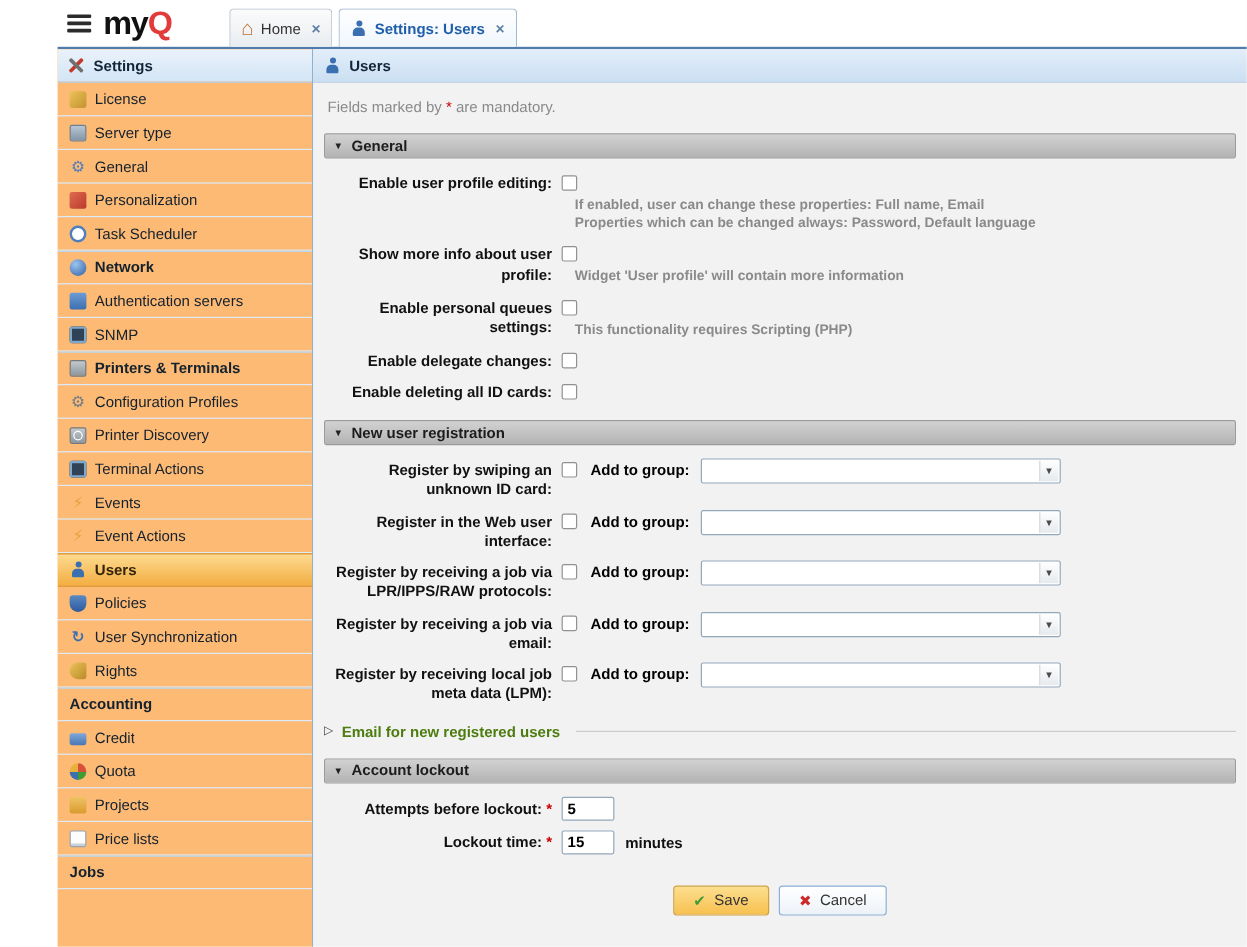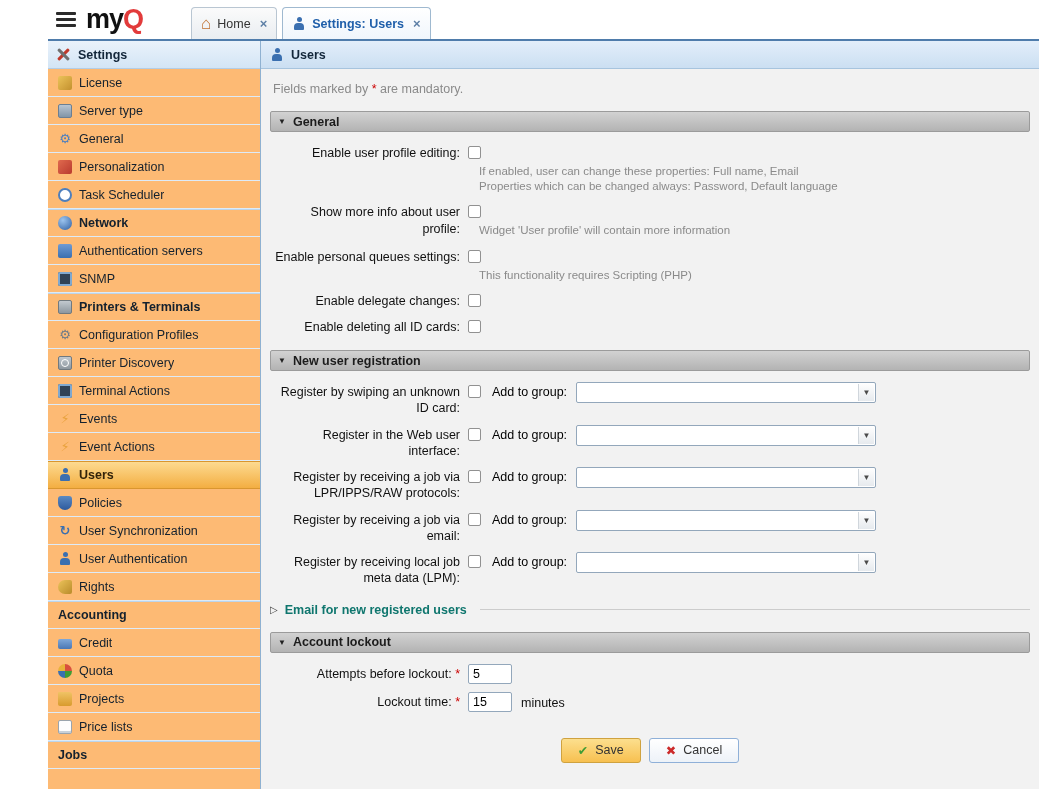--- a/index.html
+++ b/index.html
@@ -83,37 +83,37 @@
   .content-scroll { flex:1; background:#f2f2f2; overflow:hidden; padding-bottom:10px; }
 
   .note { color:#8a8a8a; margin:13px 12px 0; }
   .star { color:#cc0000; }
 
   .section-bar { height:21px; margin:15px 9px 11px; display:flex; align-items:center; gap:7px; padding:0 7px;
     background:linear-gradient(#d2d2d2,#b3b3b3); border:1px solid #9b9b9b; border-radius:2px;
     font-weight:bold; color:#1c1c1c; cursor:pointer; }
   .tri { font-size:8px; color:#222; }
 
-  .form-row { display:flex; align-items:flex-start; margin:8px 9px; }
+  .form-row { display:flex; align-items:flex-start; margin:8px 9px;font-weight:bold; }
   .f-label { width:198px; flex:none; text-align:right; padding-right:8px; padding-top:2px; line-height:1.3; color:#111; }
   .checkbox { width:13px; height:13px; flex:none; background:#fff; border:1px solid #919191; border-radius:2px; margin-top:3px; cursor:pointer; }
   .field-col { display:flex; flex-direction:column; gap:3px; }
   .helps { margin-left:11px; margin-top:2px; }
   .help { color:#8a8a8a; font-size:11.5px; line-height:1.32; }
 
   .reg-row .group-label { margin:3px 9px 0 11px; color:#000000; }
   .select { position:relative; width:300px; height:21px; background:#fff; border:1px solid #93a7bb; border-radius:2px;
     display:inline-flex; align-items:center; padding-left:4px; cursor:pointer; }
   .select-value { flex:1; }
   .select-arrow { position:absolute; right:1px; top:1px; bottom:1px; width:16px; display:flex; align-items:center; justify-content:center;
     font-size:8px; color:#4a4a4a; background:linear-gradient(#fefefe,#e6eaee); border-left:1px solid #d0d6dc; cursor:pointer; }
 
   .subsection { display:flex; align-items:center; margin:16px 9px 6px; gap:7px; cursor:pointer; }
   .tri-closed { font-size:10px; color:#444; }
-  .sub-title { font-weight:bold; color:#0f766e; }
+  .sub-title { font-weight:bold; color:#4d7c0f; }
   .sub-line { flex:1; border-top:1px solid #cccccc; margin-left:6px; }
 
   .tinput { width:44px; height:20px; border:1px solid #93a7bb; border-radius:2px; padding:0 4px; font:inherit; background:#fff; }
   .suffix { margin:4px 0 0 9px; color:#111; }
 
   .btn-row { display:flex; justify-content:center; gap:8px; margin-top:26px; }
   .btn { display:inline-flex; align-items:center; gap:7px; height:25px; padding:0 16px; border-radius:3px; border:1px solid; font:inherit; cursor:pointer; }
   .btn-save { background:linear-gradient(#fcdf8e,#f7c050); border-color:#cfa23f; color:#333; }
   .btn-save .glyph { color:#3f9c35; font-weight:bold; }
   .btn-cancel { background:linear-gradient(#ffffff,#edf2f8); border-color:#8fb0d8; color:#333; }
@@ -232,24 +232,20 @@
   <div class="side-item">
     <span class="s-icon si si-shield"></span>
     <span class="s-label">Policies</span>
   </div>
 
   <div class="side-item">
     <span class="s-icon si si-sync"></span>
     <span class="s-label">User Synchronization</span>
   </div>
 
-  <div class="side-item">
-    <span class="s-icon si si-person-key"></span>
-    <span class="s-label">User Authentication</span>
-  </div>
 
   <div class="side-item">
     <span class="s-icon si si-keys"></span>
     <span class="s-label">Rights</span>
   </div>
 
   <div class="side-item group">
 
     <span class="s-label">Accounting</span>
   </div>

